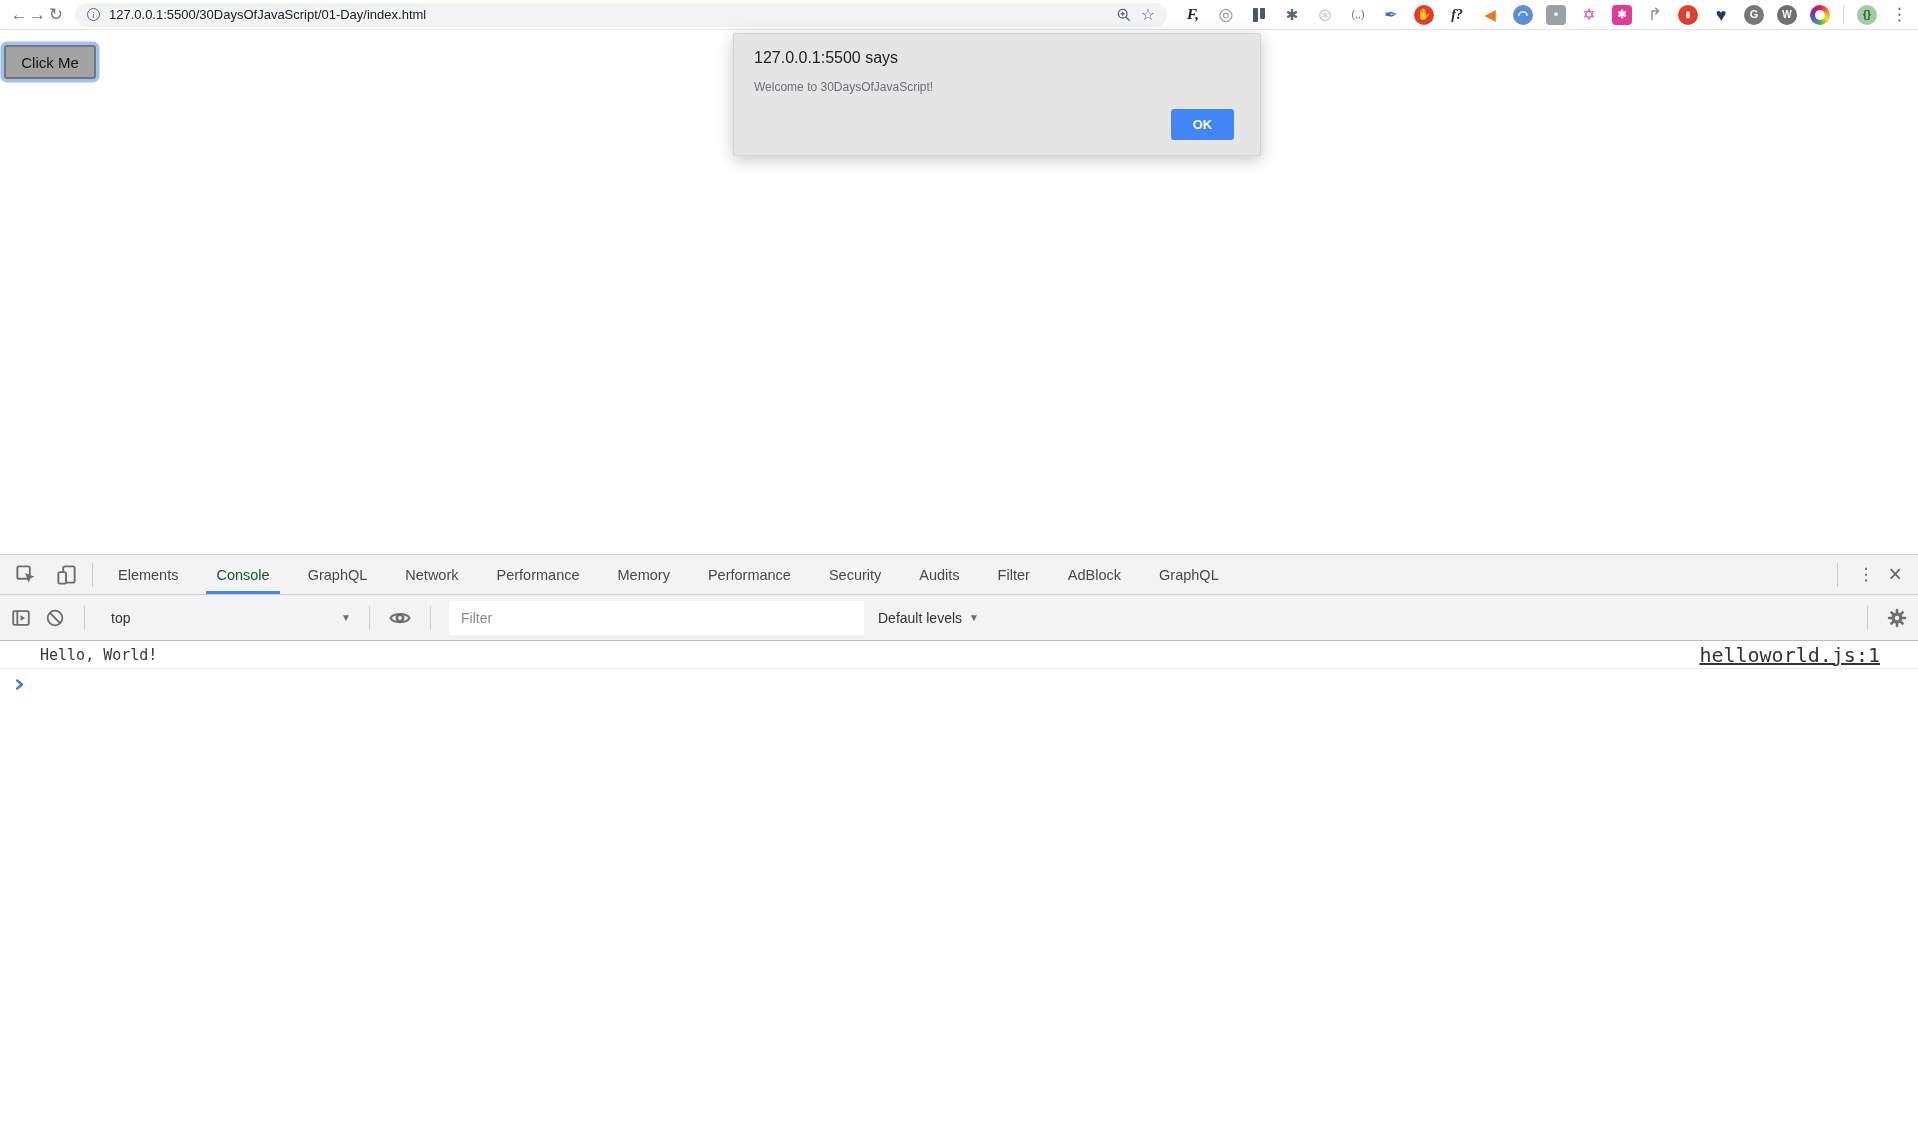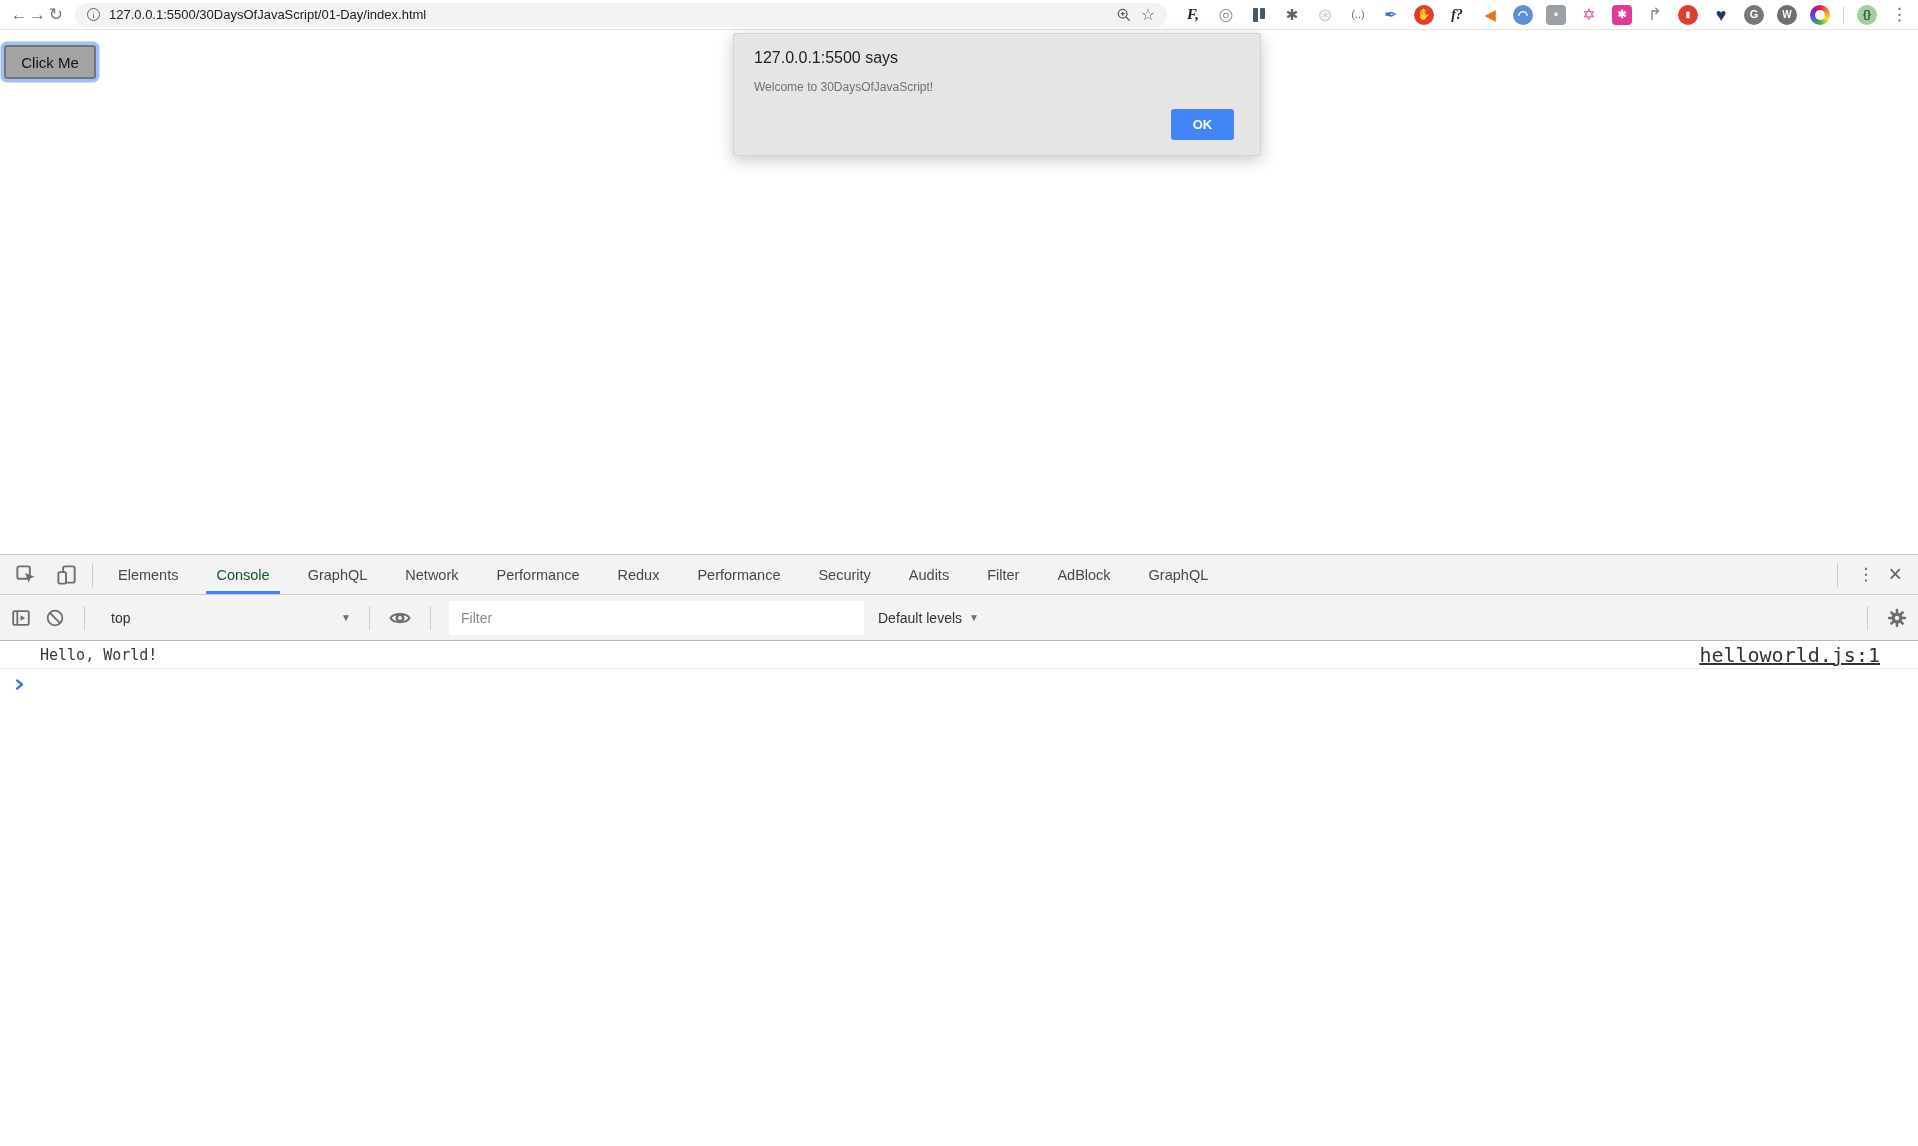--- a/index.html
+++ b/index.html
@@ -191,21 +191,21 @@
         </svg>
       </span>
     </div>
     <span class="v-sep"></span>
     <div class="dt-tabs">
         <div class="dt-tab">Elements</div>
         <div class="dt-tab active">Console</div>
         <div class="dt-tab">GraphQL</div>
         <div class="dt-tab">Network</div>
         <div class="dt-tab">Performance</div>
-        <div class="dt-tab">Redux</div>
+        <div class="dt-tab">Memory</div>
         <div class="dt-tab">Performance</div>
         <div class="dt-tab">Security</div>
         <div class="dt-tab">Audits</div>
         <div class="dt-tab">Filter</div>
         <div class="dt-tab">AdBlock</div>
         <div class="dt-tab">GraphQL</div>
       </div>
     <div class="dt-tabbar-right">
       <span class="v-sep"></span>
       <span class="dt-kebab">⋮</span>

